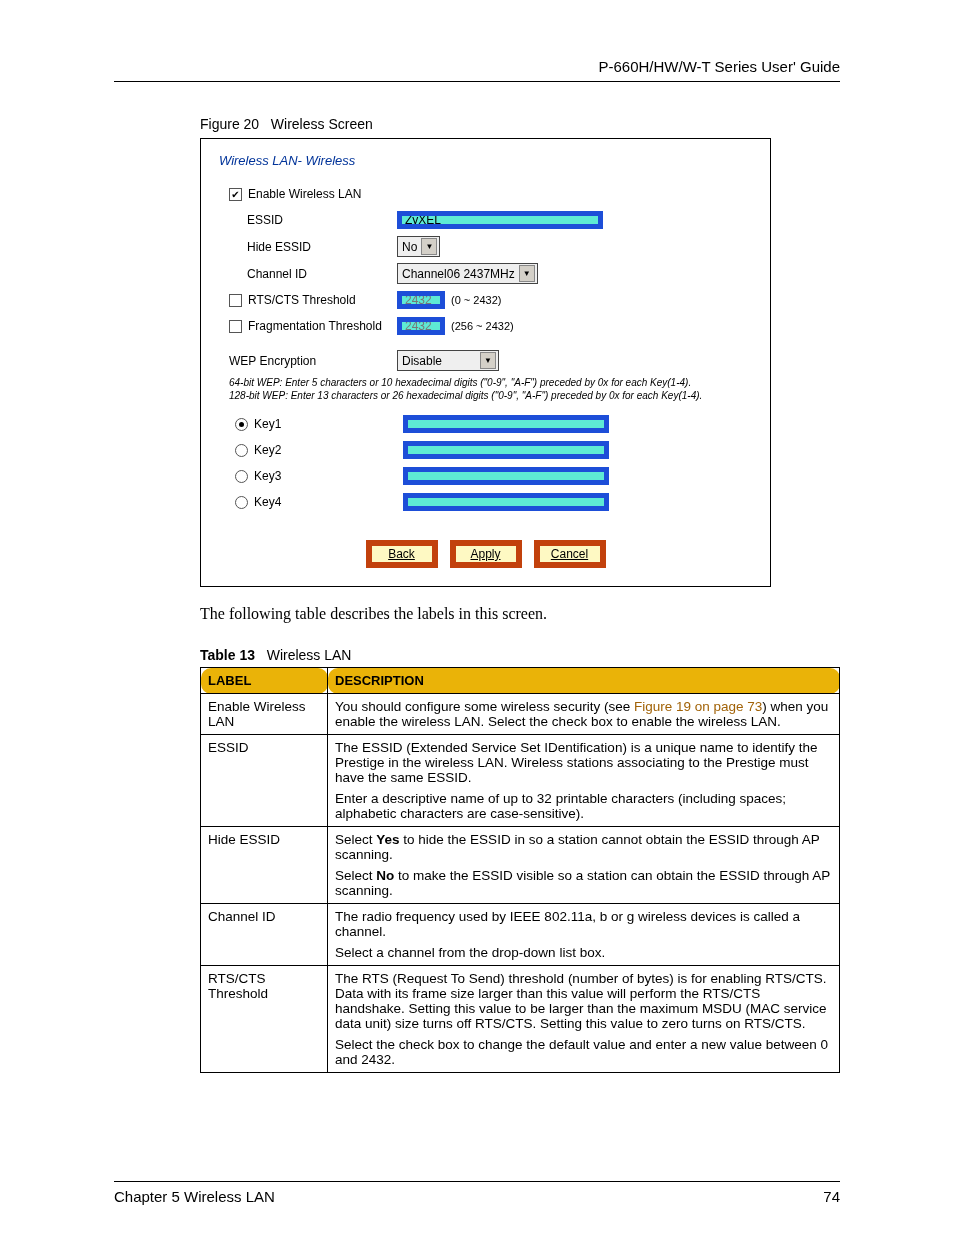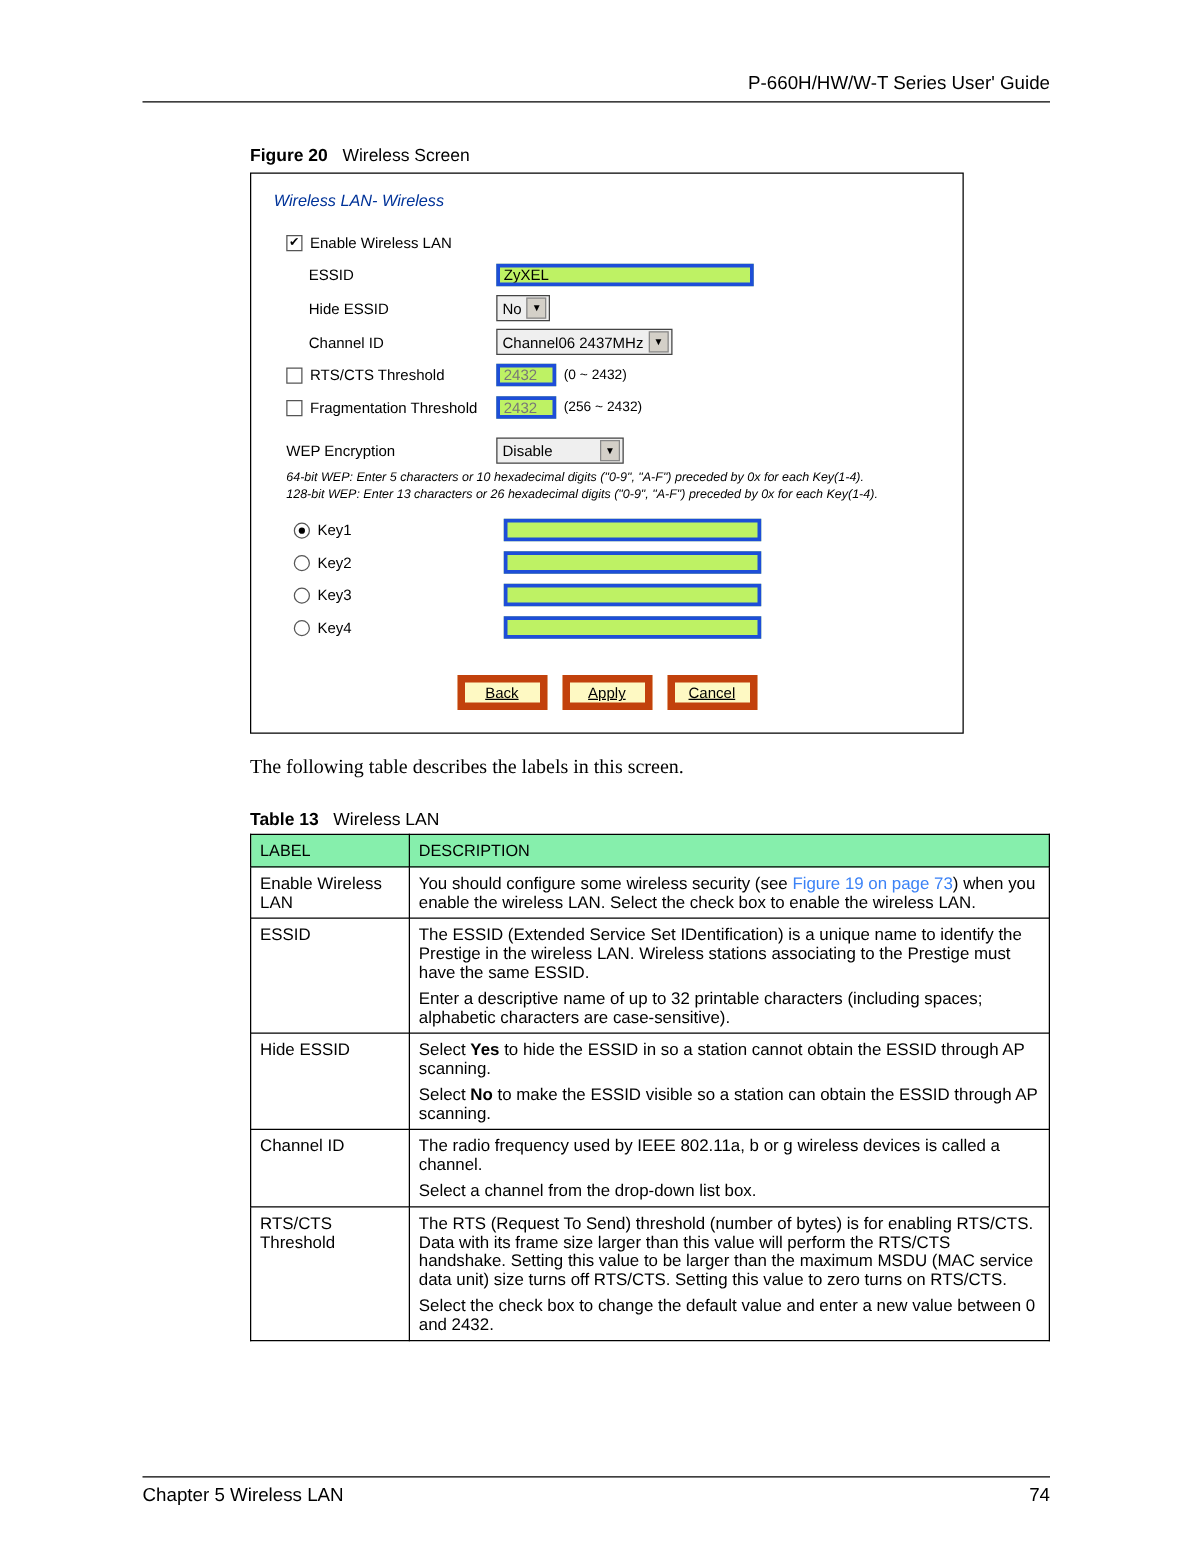--- a/index.html
+++ b/index.html
@@ -20,21 +20,21 @@
     text-align: right;
     font-size: 15px;
     padding-bottom: 6px;
     border-bottom: 1.5px solid #000;
     margin-bottom: 34px;
   }
   .figure-caption {
     font-size: 14px;
     margin: 0 0 6px 86px;
   }
-  .figure-caption b { font-weight: bold; }
+  .figure-caption b { font-weight: normal; }
 
   
   .screenshot {
     margin-left: 86px;
     width: 571px;
     border: 1.5px solid #000;
     background: #fff;
     padding: 14px 18px 18px 18px;
     box-sizing: border-box;
     font-family: Tahoma, Arial, sans-serif;
@@ -75,22 +75,22 @@
     display: inline-flex;
     align-items: center; justify-content: center;
     font-size: 10px;
     box-sizing: border-box;
   }
   .ss-radio { border-radius: 50%; }
   .ss-radio-dot {
     width: 5px; height: 5px; border-radius: 50%; background:#000;
   }
   .ss-input, .ss-input-disabled {
-    border:3px solid #1d4ed8;
-    background:#bef264;
+    border:5px solid #1d4ed8;
+    background:#5eead4;
     height:18px;
     font-size:12px;
     padding:3px 3px;
     box-sizing:border-box;
     font-family: Tahoma, Arial, sans-serif;
   }
   .ss-input-disabled { color:#777; }
   .ss-select {
     border:1px solid #444;
     background:#efefef;
@@ -147,26 +147,27 @@
     width: 640px;
     font-size: 13.5px;
   }
   table.desc-table th, table.desc-table td {
     border:1px solid #000;
     padding:5px 7px;
     vertical-align: top;
     text-align:left;
   }
   table.desc-table th {
-    background:#86efac;
-    font-weight:normal;
+    background:#eab308;
+    font-weight:bold;
     font-size:13px;
+    border-radius:10px;
   }
   .col-label { width:112px; }
-  .link { color:#3b82f6; }
+  .link { color:#a16207; }
   .desc-p { margin:0 0 6px 0; }
   .desc-p:last-child { margin-bottom:0; }
 
   .footer {
     position:absolute;
     left:114px; right:114px; bottom:30px;
     border-top:1.5px solid #000;
     padding-top:6px;
     display:flex; justify-content:space-between;
     font-size:15px;

